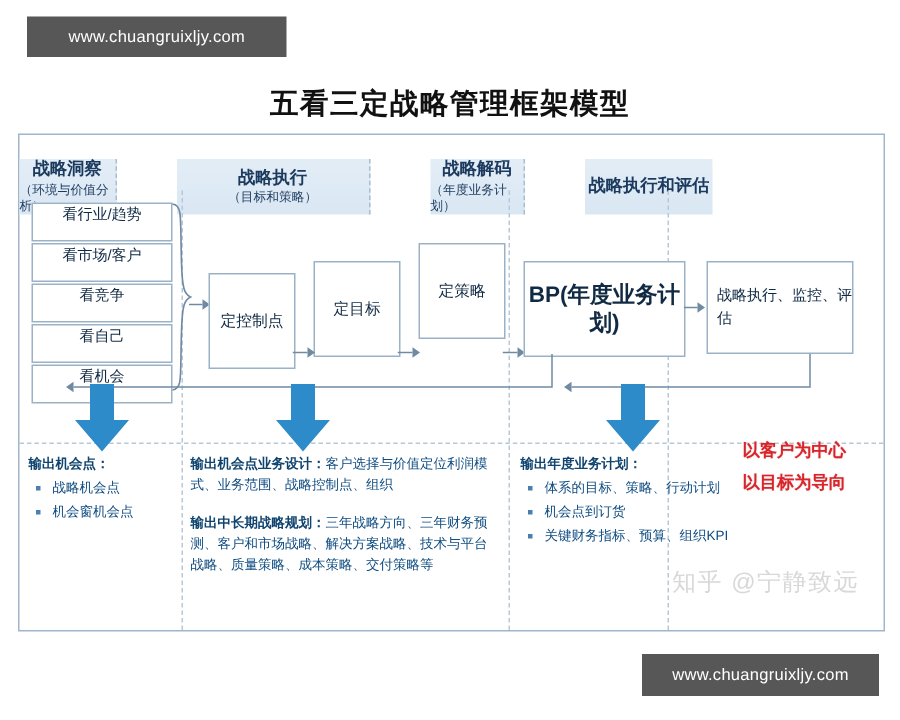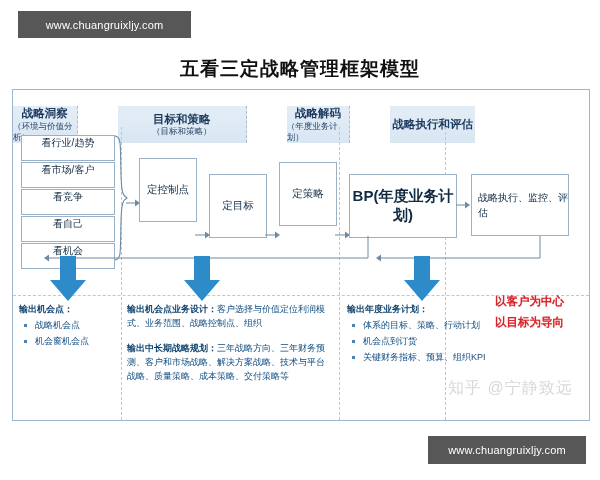--- a/index.html
+++ b/index.html
@@ -122,21 +122,21 @@
 <div id="title">五看三定战略管理框架模型</div>
 
 <div id="frame">
 
   <div id="band">
     <div class="band-cell c1">
       <div class="band-main">战略洞察</div>
       <div class="band-sub">（环境与价值分析）</div>
     </div>
     <div class="band-cell c2">
-      <div class="band-main">目标和策略</div>
+      <div class="band-main">战略执行</div>
       <div class="band-sub">（目标和策略）</div>
     </div>
     <div class="band-cell c3">
       <div class="band-main">战略解码</div>
       <div class="band-sub">（年度业务计划）</div>
     </div>
     <div class="band-cell c4">
       <div class="band-main">战略执行和评估</div>
     </div>
   </div>
@@ -165,21 +165,21 @@
 
   <svg class="brace" viewBox="0 0 14 126">
     <path d="M1,1 C8,2 6,10 7,40 C7.5,58 9,61 13,63 C9,65 7.5,68 7,86 C6,116 8,124 1,125" fill="none" stroke="#6f8aa3" stroke-width="1.1"></path>
   </svg>
 
   <svg style="position:absolute;left:113px;top:108px;width:14px;height:10px;">
     <line x1="0" y1="5" x2="9" y2="5" stroke="#6f8aa3" stroke-width="1"></line>
     <polygon points="9,1.5 14,5 9,8.5" fill="#6f8aa3"></polygon>
   </svg>
 
-  <div class="mbox" style="left:126px;top:68px;">
+  <div class="mbox" style="left:126px;top:92px;">
     <span>定控制点</span>
   </div>
   <div class="mbox" style="left:196px;top:84px;">
     <span>定目标</span>
   </div>
   <div class="mbox" style="left:266px;top:72px;">
     <span>定策略</span>
   </div>
 
   <svg style="position:absolute;left:182px;top:140px;width:15px;height:10px;">

